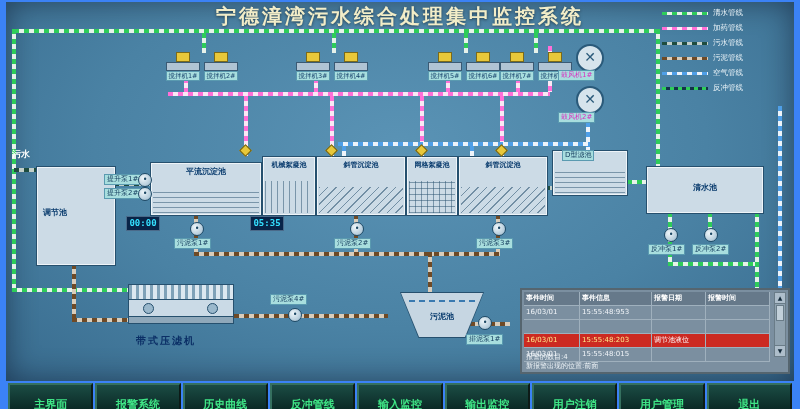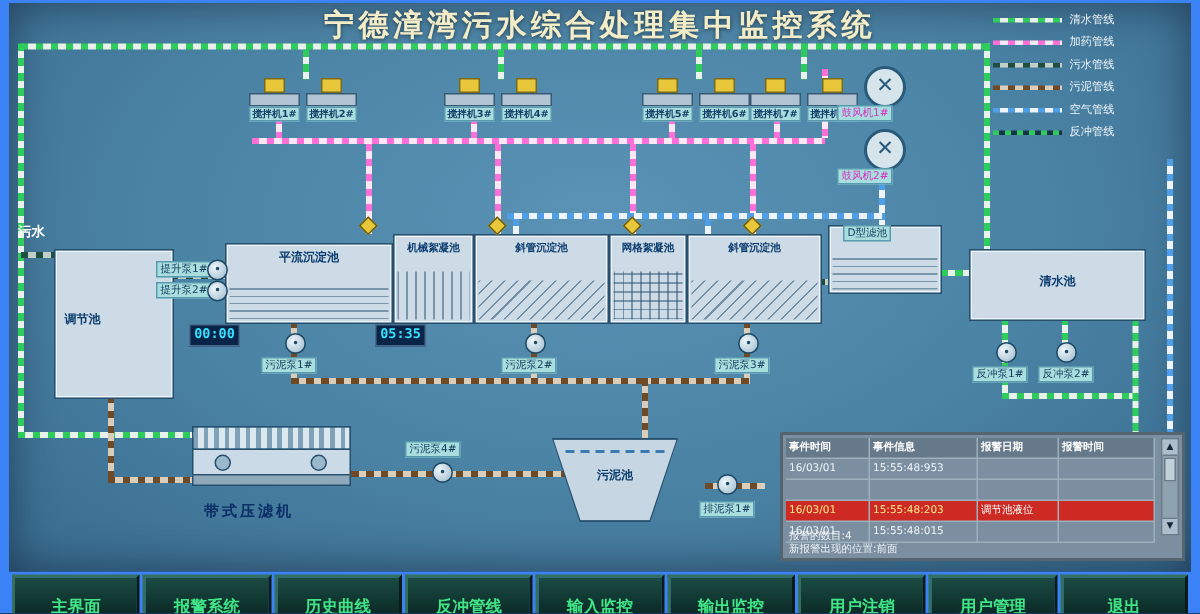--- a/index.html
+++ b/index.html
@@ -32,21 +32,21 @@
   .fill-hatch{position:absolute;left:2px;right:2px;bottom:2px;height:45%;
      background:repeating-linear-gradient(135deg,rgba(40,80,110,.55) 0 1px,transparent 1px 6px);}
   .fill-hstripe{position:absolute;left:2px;right:2px;bottom:2px;height:40%;
      background:repeating-linear-gradient(0deg,rgba(40,80,110,.5) 0 1px,transparent 1px 5px);}
   .fill-vstripe{position:absolute;left:2px;right:2px;bottom:2px;height:55%;
      background:repeating-linear-gradient(90deg,rgba(40,80,110,.5) 0 1px,transparent 1px 6px);}
   .fill-grid{position:absolute;left:2px;right:2px;bottom:2px;height:55%;
      background:repeating-linear-gradient(90deg,rgba(40,80,110,.5) 0 1px,transparent 1px 6px),
                 repeating-linear-gradient(0deg,rgba(40,80,110,.5) 0 1px,transparent 1px 6px);}
   
-  .trap-out{position:absolute;left:368px;top:292px;width:84px;height:56px;
+  .trap-out{position:absolute;left:400px;top:292px;width:84px;height:46px;
     background:#26506e;clip-path:polygon(0 0,100% 0,78% 100%,22% 100%);}
   .trap-in{position:absolute;left:1px;top:1px;right:1px;bottom:1px;background:#c6d6e2;
     clip-path:polygon(0 0,100% 0,78% 100%,22% 100%);text-align:center;}
   .trap-in .tl{font-size:8px;font-weight:bold;color:#0a3c6e;display:block;margin-top:18px;}
   .trap-wave{position:absolute;left:8px;right:8px;top:7px;border-top:2px dashed #3a7ab0;}
   
   .clabel{position:absolute;background:#a8dede;color:#123a5c;font-size:7px;line-height:9px;
           padding:0 2px;border:1px solid #5a9ab0;white-space:nowrap;z-index:5;}
   .mlabel{color:#d832c0;}
   .timer{position:absolute;width:32px;height:13px;background:#082448;color:#35e0ff;
@@ -54,21 +54,21 @@
          border:1px solid #4a6a8a;z-index:5;}
   .pump{position:absolute;width:12px;height:12px;border-radius:50%;
         background:radial-gradient(circle at 35% 35%,#eef6fa,#9ab8cc);
         border:1px solid #1f4a66;color:#1f4a66;font-size:8px;line-height:11px;
         text-align:center;z-index:5;}
   .blower{position:absolute;width:24px;height:24px;border-radius:50%;background:#d6e4ec;
         border:2px solid #2a5a7a;color:#2a5a7a;font-size:14px;line-height:22px;
         text-align:center;font-weight:bold;z-index:5;}
   .valve{position:absolute;width:7px;height:7px;background:#e8c83a;border:1px solid #6a5a10;
         transform:rotate(45deg);z-index:5;}
-  .mixer{position:absolute;width:34px;z-index:4;font-weight:bold;}
+  .mixer{position:absolute;width:34px;z-index:4;}
   .mixer .motor{width:12px;height:8px;background:#e8c83a;border:1px solid #7a6a1a;margin:0 auto;}
   .mixer .mbody{height:7px;background:#b0c4d4;border:1px solid #3a5a74;}
   .mixer .band{font-size:6.5px;background:#a8dede;color:#15406a;text-align:center;
                border:1px solid #5a9ab0;line-height:8px;white-space:nowrap;overflow:hidden;}
   .inflow{position:absolute;left:12px;top:148px;color:#fff;font-size:9px;font-weight:bold;z-index:5;}
   
   .press{position:absolute;left:128px;top:284px;width:106px;height:44px;z-index:4;}
   .press .grate{height:14px;border:1px solid #26506e;
      background:repeating-linear-gradient(90deg,#7fa2b8 0 3px,#dce8f0 3px 7px);}
   .press .body{height:16px;background:#cadae6;border:1px solid #26506e;border-top:none;position:relative;}

